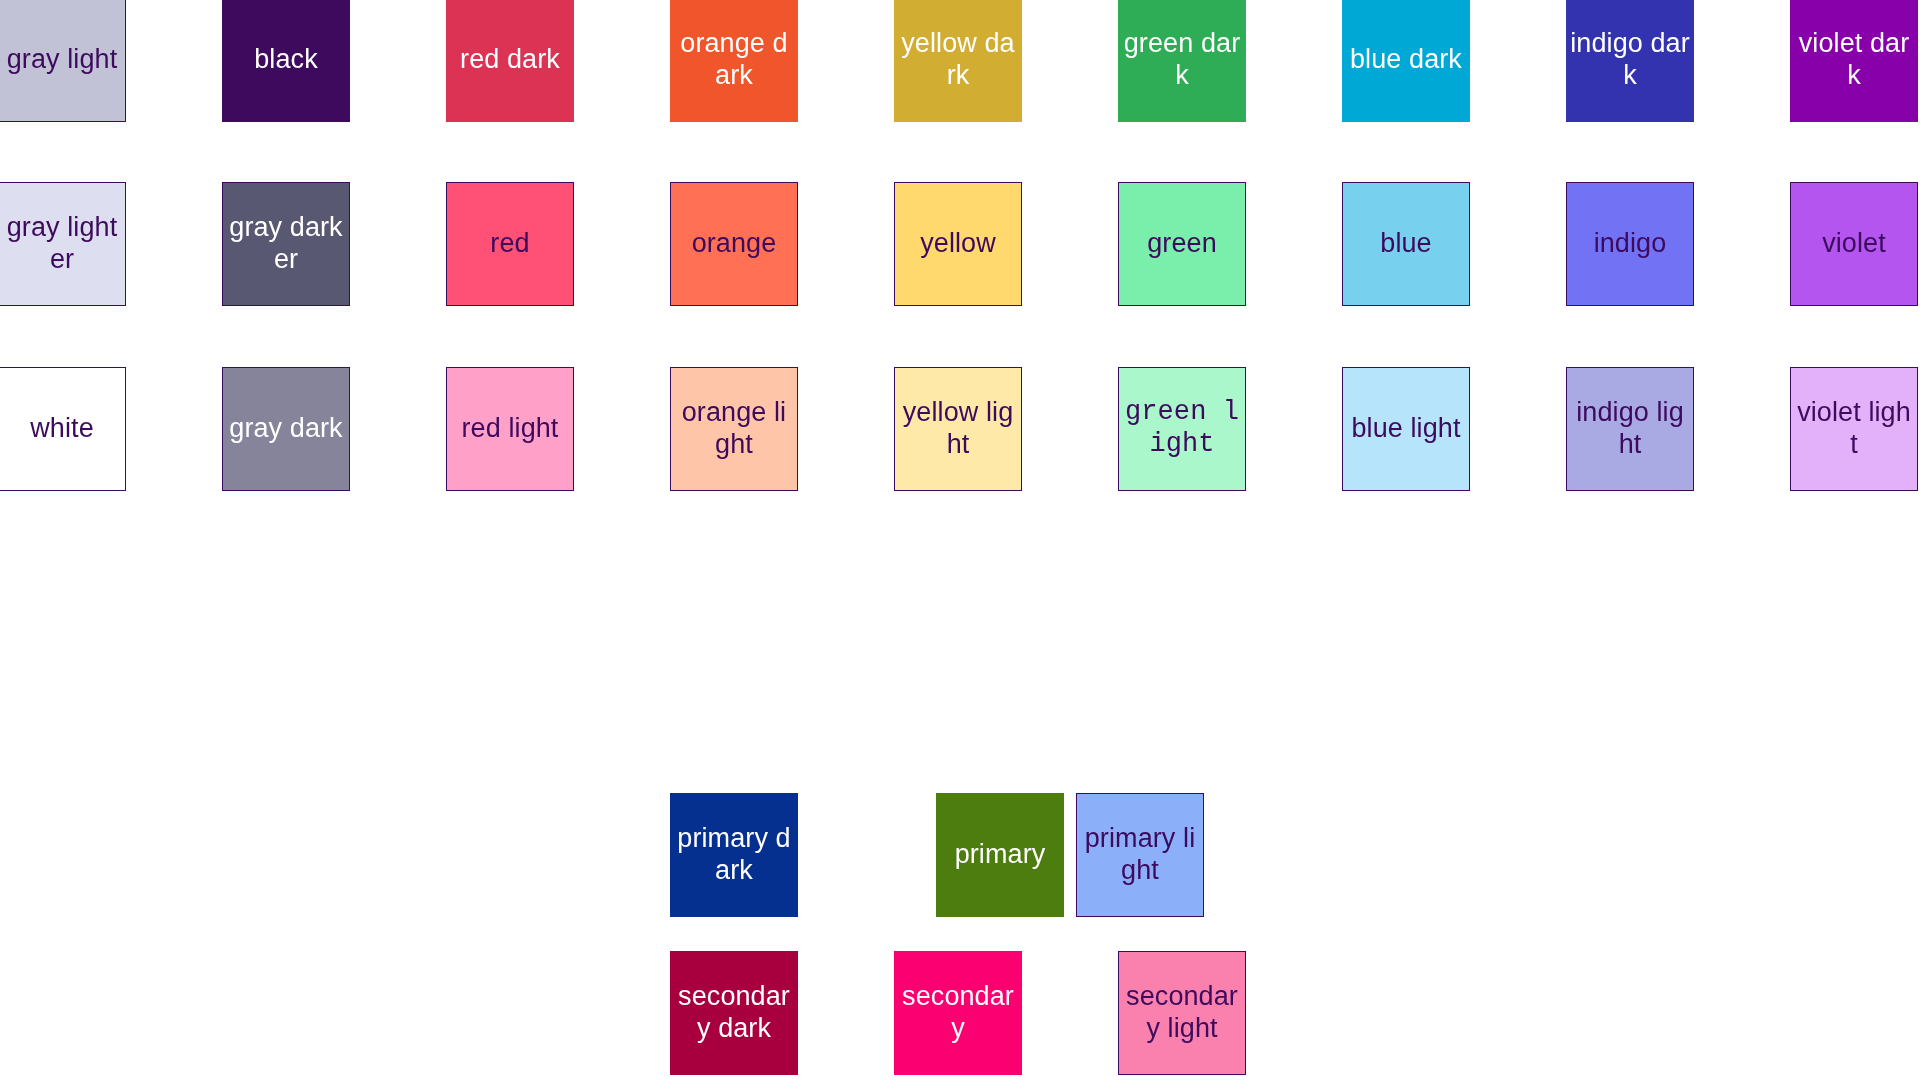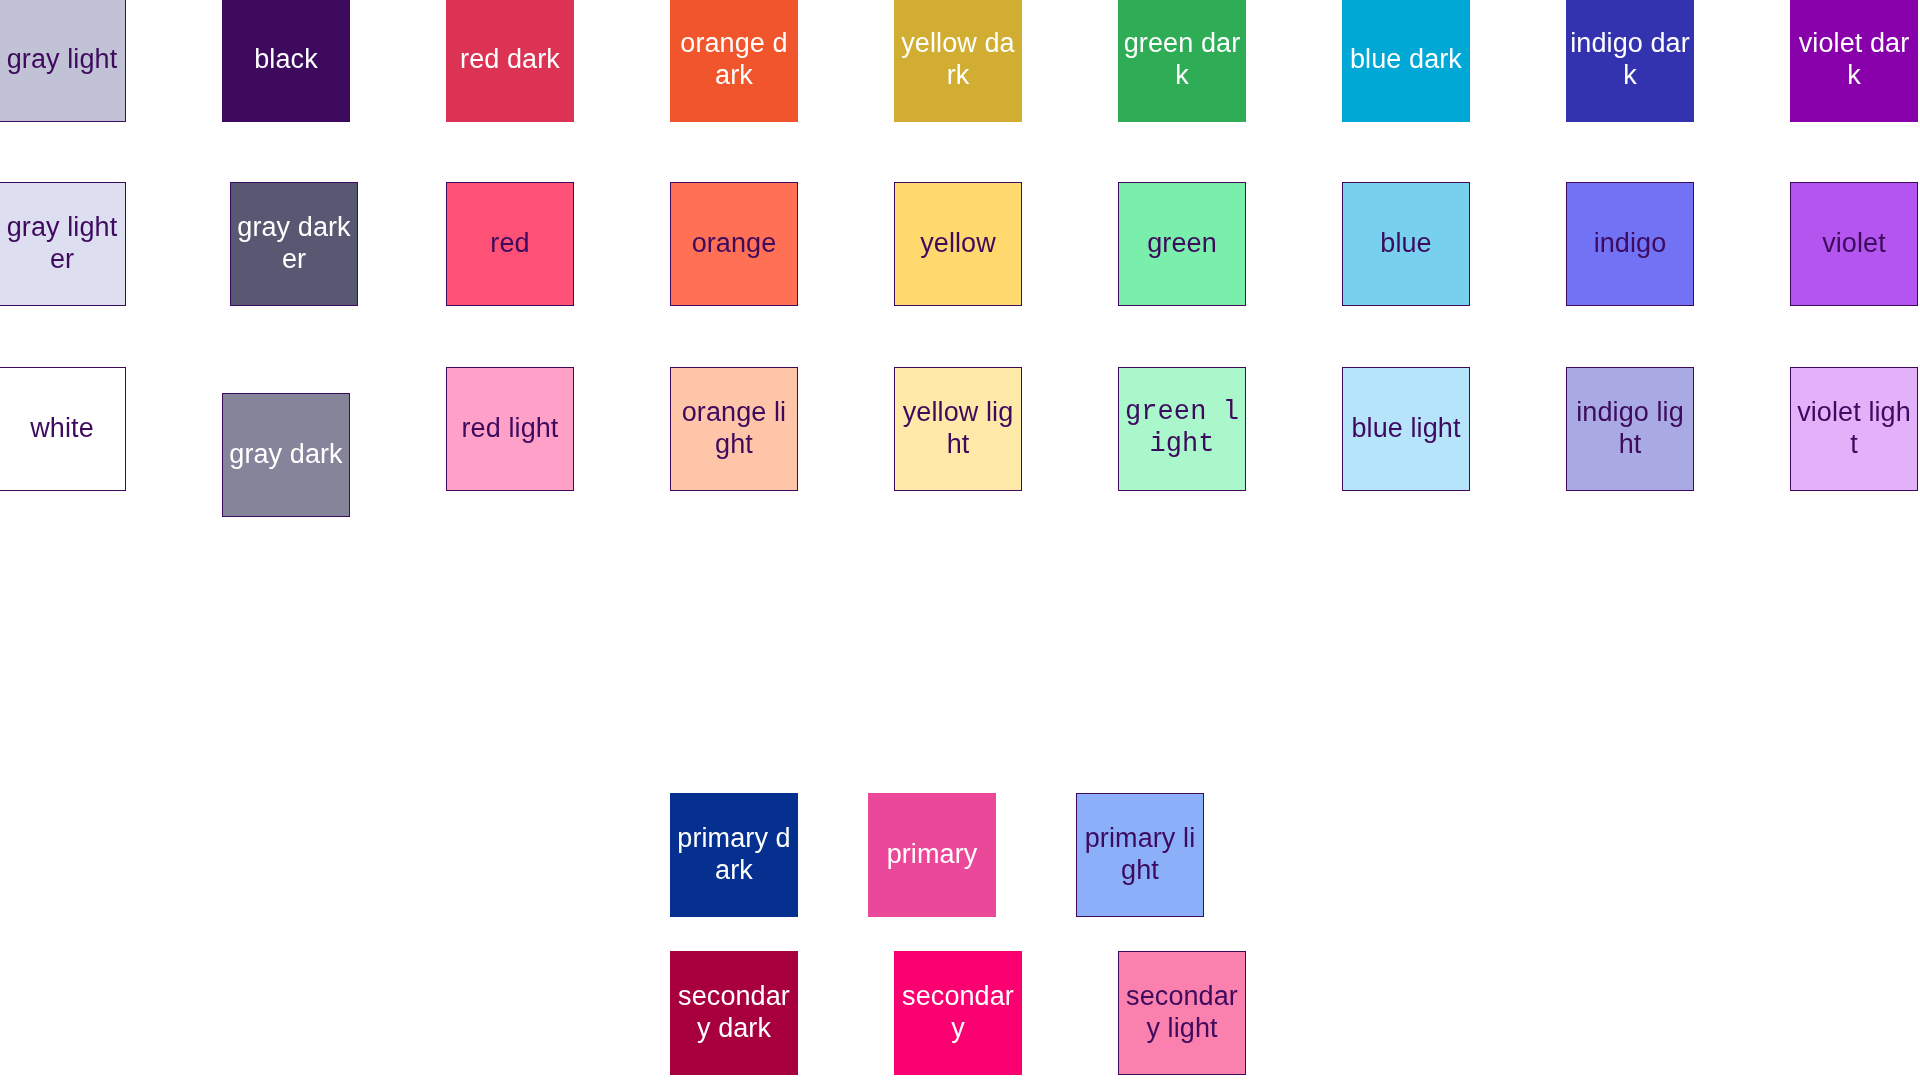--- a/index.html
+++ b/index.html
@@ -80,21 +80,21 @@
       </div>
       <div class="swatch tone-light" style="left: 1566px; top: -2px; background-color: rgb(51, 51, 176);">
         <span class="swatch-label">indigo dark</span>
       </div>
       <div class="swatch tone-light" style="left: 1790px; top: -2px; background-color: rgb(136, 0, 170);">
         <span class="swatch-label">violet dark</span>
       </div>
       <div class="swatch tone-dark bordered" style="left: -2px; top: 182px; background-color: rgb(222, 222, 241);">
         <span class="swatch-label">gray lighter</span>
       </div>
-      <div class="swatch tone-light bordered" style="left: 222px; top: 182px; background-color: rgb(89, 88, 115); margin-left: 8px;">
+      <div class="swatch tone-light bordered" style="left: 222px; top: 182px; background-color: rgb(89, 88, 115);">
         <span class="swatch-label">gray darker</span>
       </div>
       <div class="swatch tone-dark bordered" style="left: 446px; top: 182px; background-color: rgb(255, 81, 118);">
         <span class="swatch-label">red</span>
       </div>
       <div class="swatch tone-dark bordered" style="left: 670px; top: 182px; background-color: rgb(255, 112, 85);">
         <span class="swatch-label">orange</span>
       </div>
       <div class="swatch tone-dark bordered" style="left: 894px; top: 182px; background-color: rgb(255, 217, 110);">
         <span class="swatch-label">yellow</span>
@@ -107,21 +107,21 @@
       </div>
       <div class="swatch tone-dark bordered" style="left: 1566px; top: 182px; background-color: rgb(114, 114, 245);">
         <span class="swatch-label">indigo</span>
       </div>
       <div class="swatch tone-dark bordered" style="left: 1790px; top: 182px; background-color: rgb(179, 85, 238);">
         <span class="swatch-label">violet</span>
       </div>
       <div class="swatch tone-dark bordered" style="left: -2px; top: 367px; background-color: rgb(255, 255, 255);">
         <span class="swatch-label">white</span>
       </div>
-      <div class="swatch tone-light bordered" style="left: 222px; top: 367px; background-color: rgb(133, 132, 155); margin-top: 26px;">
+      <div class="swatch tone-light bordered" style="left: 222px; top: 367px; background-color: rgb(133, 132, 155);">
         <span class="swatch-label">gray dark</span>
       </div>
       <div class="swatch tone-dark bordered" style="left: 446px; top: 367px; background-color: rgb(255, 160, 200);">
         <span class="swatch-label">red light</span>
       </div>
       <div class="swatch tone-dark bordered" style="left: 670px; top: 367px; background-color: rgb(255, 197, 168);">
         <span class="swatch-label">orange light</span>
       </div>
       <div class="swatch tone-dark bordered" style="left: 894px; top: 367px; background-color: rgb(255, 233, 168);">
         <span class="swatch-label">yellow light</span>
@@ -137,21 +137,21 @@
       </div>
       <div class="swatch tone-dark bordered" style="left: 1790px; top: 367px; background-color: rgb(226, 177, 250);">
         <span class="swatch-label">violet light</span>
       </div>
     </div>
 
   <div id="brand-grid">
       <div class="swatch tone-light" style="left: 670px; top: 793px; background-color: rgb(6, 48, 143);">
         <span class="swatch-label">primary dark</span>
       </div>
-      <div class="swatch tone-light" style="left: 868px; top: 793px; background-color: #ec4899;">
+      <div class="swatch tone-light" style="left: 936px; top: 793px; background-color: #4d7c0f;">
         <span class="swatch-label">primary</span>
       </div>
       <div class="swatch tone-dark bordered" style="left: 1076px; top: 793px; background-color: rgb(140, 175, 249);">
         <span class="swatch-label">primary light</span>
       </div>
       <div class="swatch tone-light" style="left: 670px; top: 951px; background-color: rgb(168, 0, 62);">
         <span class="swatch-label">secondary dark</span>
       </div>
       <div class="swatch tone-light" style="left: 894px; top: 951px; background-color: rgb(250, 0, 112);">
         <span class="swatch-label">secondary</span>

